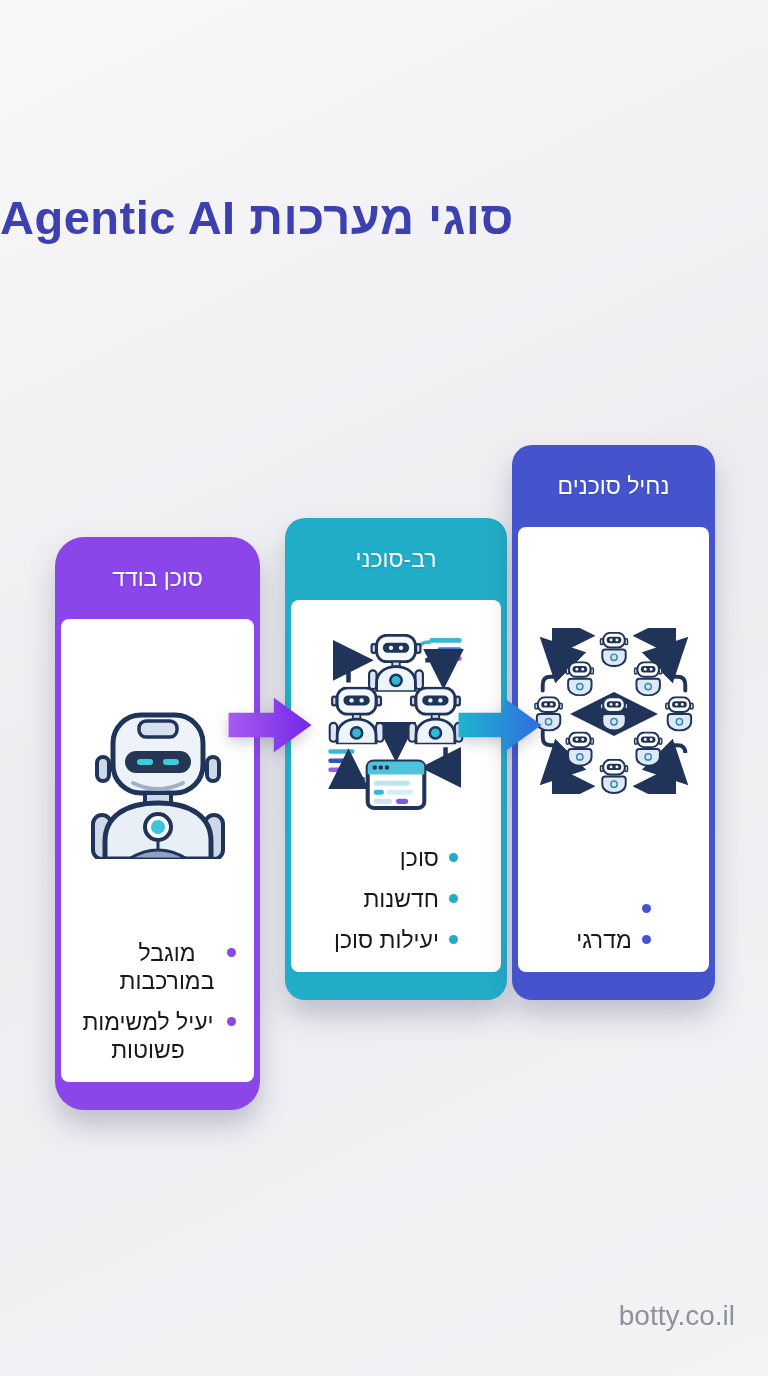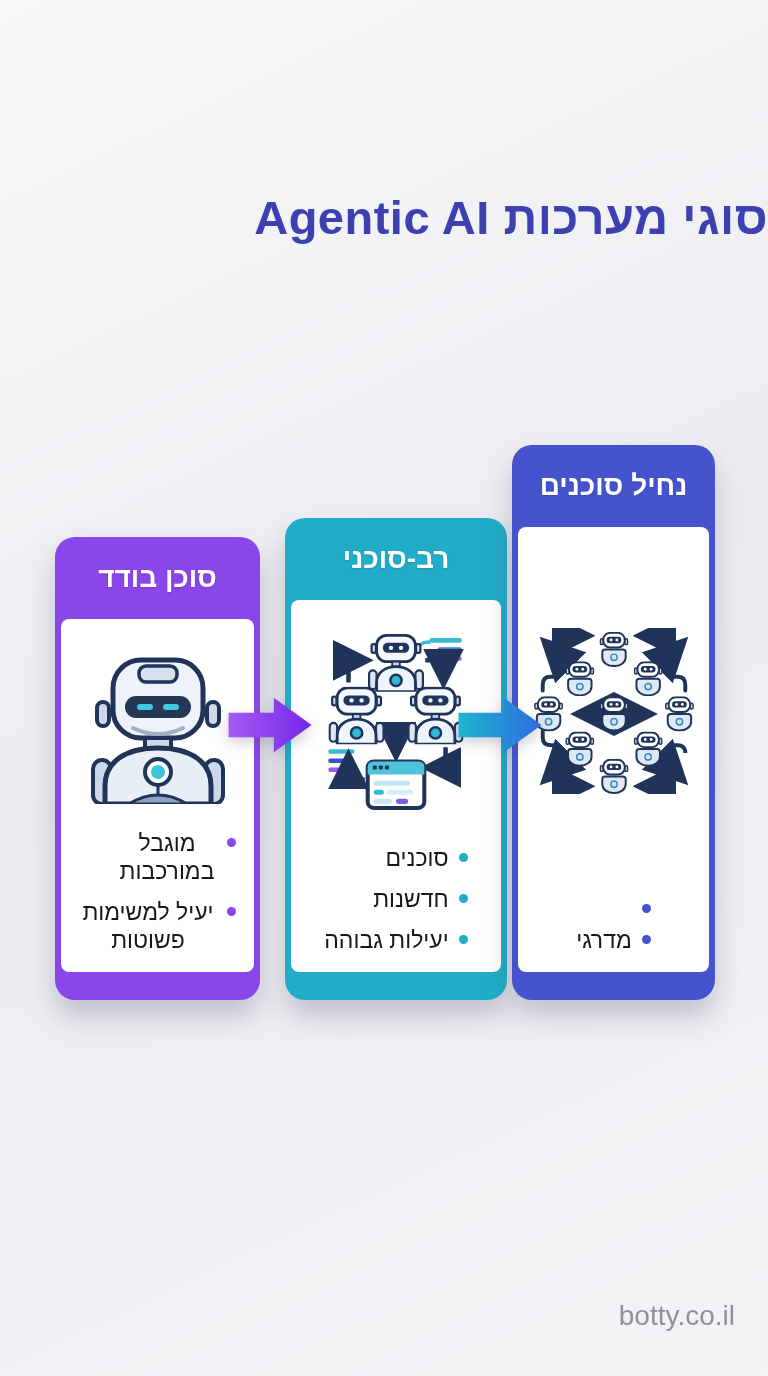--- a/index.html
+++ b/index.html
@@ -3,32 +3,32 @@
 <meta charset="utf-8">
 <style>
   html,body{margin:0;padding:0;}
   .stage{
     position:relative;width:768px;height:1376px;overflow:hidden;
     background:linear-gradient(155deg,#f8f8fa 0%,#ededf1 48%,#f3f3f6 100%);
     font-family:"Liberation Sans", sans-serif;
   }
   .title{
     position:absolute;top:190px;left:0;right:0;margin:0;
-    text-align:right;direction:rtl;
+    text-align:left;direction:rtl;
     font-size:47px;font-weight:bold;letter-spacing:.5px;
     color:var(--accent,#3c40b0);
   }
   .card{
     position:absolute;border-radius:20px;background:var(--accent,#888);
     box-shadow:0 16px 28px rgba(70,70,110,.28);
   }
   .card-title{
     position:absolute;top:0;left:0;right:0;height:82px;margin:0;
     display:flex;align-items:center;justify-content:center;
-    color:#fff;font-size:28px;font-weight:bold;direction:rtl;
+    color:#fff;font-size:23px;font-weight:normal;direction:rtl;
     text-shadow:0 1px 2px rgba(0,0,0,.15);
   }
   .card-body{
     position:absolute;left:6px;right:6px;top:82px;bottom:28px;
     background:#fff;border-radius:8px;
     display:flex;flex-direction:column;align-items:center;overflow:hidden;
   }
   .icon-wrap{flex:1;display:flex;align-items:center;justify-content:center;width:100%;}
   .bullets{
     list-style:none;margin:0;padding:0 18px 18px;direction:rtl;
@@ -78,21 +78,21 @@
         <circle cx="53" cy="22" r="3.5" fill="#eaf7ff"></circle>
         <rect x="39" y="44" width="12" height="8" fill="#cdd9e8" stroke="#203459" stroke-width="3"></rect>
         <rect x="2" y="58" width="12" height="30" rx="6" fill="#dce6f2" stroke="#203459" stroke-width="3.5"></rect>
         <rect x="76" y="58" width="12" height="30" rx="6" fill="#dce6f2" stroke="#203459" stroke-width="3.5"></rect>
         <path d="M14,92 v-14 c0,-16 13,-26 31,-26 s31,10 31,26 v14 z" fill="#eef4fb" stroke="#203459" stroke-width="4.5"></path>
         <circle cx="45" cy="74" r="9" fill="#2fb9d6" stroke="#203459" stroke-width="4"></circle>
       </symbol>
     </defs>
   </svg>
 
-  <section class="card" style="left: 55px; top: 537px; width: 205px; height: 463px; --accent: #8a46e8;">
+  <section class="card" style="left: 55px; top: 537px; width: 205px; height: 573px; border-radius: 29px; --accent: #8a46e8;">
     <h2 class="card-title">סוכן בודד</h2>
     <div class="card-body">
       <div class="icon-wrap">
         <svg width="150" height="160" viewBox="0 0 150 160">
           <rect x="14" y="58" width="12" height="24" rx="6" fill="#cdd9e8" stroke="#203459" stroke-width="4"></rect>
           <rect x="124" y="58" width="12" height="24" rx="6" fill="#cdd9e8" stroke="#203459" stroke-width="4"></rect>
           <rect x="30" y="16" width="90" height="78" rx="28" fill="#eef3fa" stroke="#203459" stroke-width="5"></rect>
           <rect x="56" y="22" width="38" height="16" rx="7" fill="#d6dfec" stroke="#203459" stroke-width="3.5"></rect>
           <rect x="42" y="52" width="66" height="22" rx="11" fill="#263754"></rect>
           <rect x="54" y="60" width="16" height="6" rx="3" fill="#43c9dd"></rect>
@@ -151,29 +151,29 @@
             <rect x="53" y="160" width="10" height="5" rx="2.5" fill="#2fb9d6"></rect>
             <rect x="66" y="160" width="26" height="5" rx="2.5" fill="#d7eef5"></rect>
             <rect x="53" y="169" width="18" height="5" rx="2.5" fill="#cfe3f0"></rect>
             <rect x="75" y="169" width="12" height="5" rx="2.5" fill="#7a5cf0"></rect>
           </g>
         </svg>
       </div>
       <ul class="bullets">
         <li>
           <span class="dot"></span>
-          <span class="b-text">סוכנים</span>
+          <span class="b-text">סוכן</span>
         </li>
         <li>
           <span class="dot"></span>
           <span class="b-text">חדשנות</span>
         </li>
         <li>
           <span class="dot"></span>
-          <span class="b-text">יעילות גבוהה</span>
+          <span class="b-text">יעילות סוכן</span>
         </li>
       </ul>
     </div>
   </section>
 
   <section class="card" style="left: 512px; top: 445px; width: 203px; height: 555px; --accent: #4554cd;">
     <h2 class="card-title">נחיל סוכנים</h2>
     <div class="card-body">
       <div class="icon-wrap">
         <svg width="166" height="166" viewBox="0 0 170 170">

